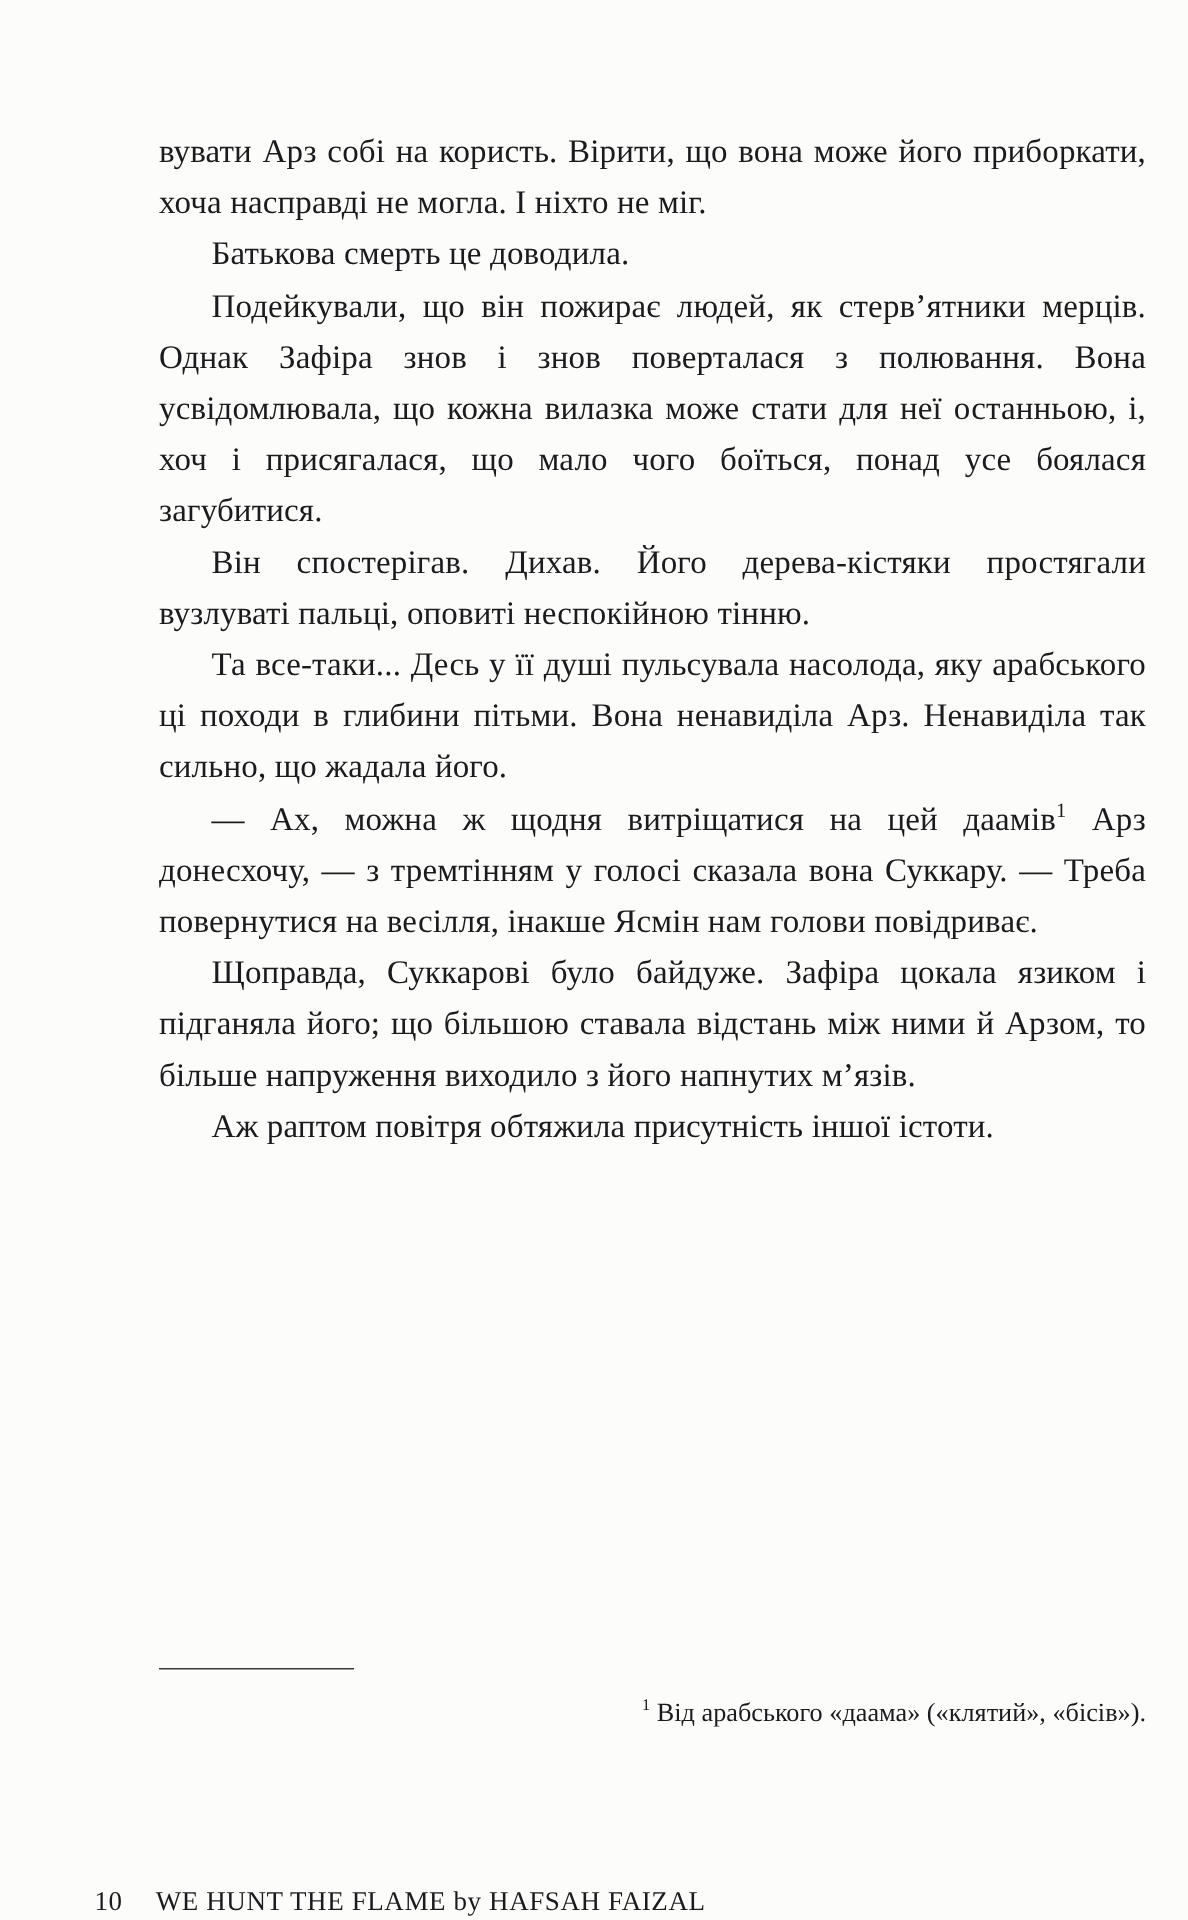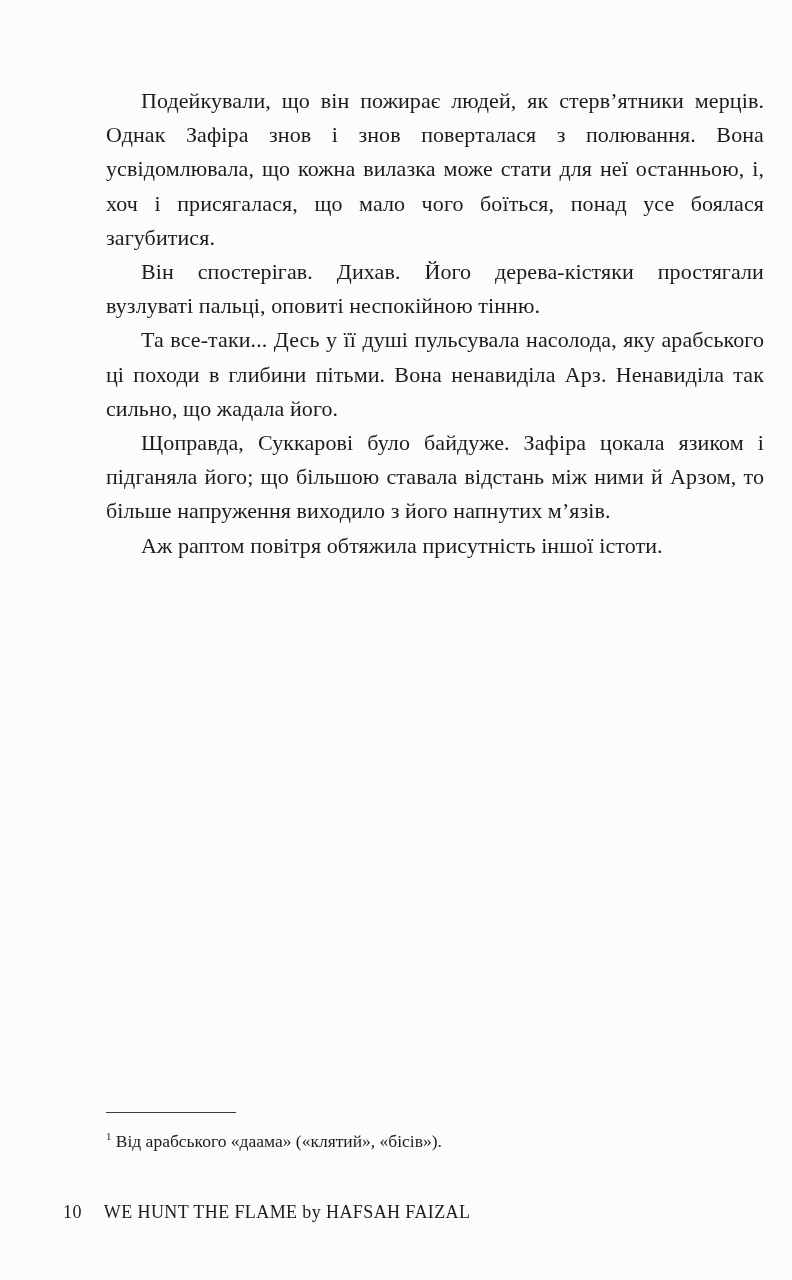--- a/index.html
+++ b/index.html
@@ -49,42 +49,45 @@
   .footnote-rule {
     width: 130px;
     height: 0;
     border-top: 1.5px solid #3a3a3c;
     margin-bottom: 16px;
   }
   .footnote {
     margin: 0;
     font-size: 17.5px;
     line-height: 24px;
-    text-align: left;
+    text-align: right;
   }
   .page-footer {
     position: absolute;
     left: 63px;
-    top: 1202px;
+    top: 1257px;
     font-size: 18px;
     letter-spacing: 0.4px;
     white-space: nowrap;
     color: #1b1b1d;
   }
   .page-number { margin-right: 22px; }
 </style>
 </head>
 <body>
 
 <article class="page">
 
   <section class="text-block" lang="uk">
+    <p class="para no-indent">вувати Арз собі на користь. Вірити, що вона може його приборкати, хоча насправді не могла. І ніхто не міг.</p>
+    <p class="para">Батькова смерть це доводила.</p>
     <p class="para">Подейкували, що він пожирає людей, як стерв’ятники мерців. Однак Зафіра знов і знов поверталася з полювання. Вона усвідомлювала, що кожна вилазка може стати для неї останньою, і, хоч і присягалася, що мало чого боїться, понад усе боялася загубитися.</p>
     <p class="para">Він спостерігав. Дихав. Його дерева-кістяки простягали вузлуваті пальці, оповиті неспокійною тінню.</p>
     <p class="para">Та все-таки... Десь у її душі пульсувала насолода, яку арабського ці походи в глибини пітьми. Вона ненавиділа Арз. Ненавиділа так сильно, що жадала його.</p>
+    <p class="para"><span>— Ах, можна ж щодня витріщатися на цей даамів</span><sup class="fn-ref">1</sup><span> Арз донесхочу, — з тремтінням у голосі сказала вона Суккару. — Треба повернутися на весілля, інакше Ясмін нам голови повідриває.</span></p>
     <p class="para">Щоправда, Суккарові було байдуже. Зафіра цокала язиком і підганяла його; що більшою ставала відстань між ними й Арзом, то більше напруження виходило з його напнутих м’язів.</p>
     <p class="para">Аж раптом повітря обтяжила присутність іншої істоти.</p>
   </section>
 
   <section class="footnote-area">
     <div class="footnote-rule"></div>
     <p class="footnote"><sup class="fn-marker">1</sup> <span>Від арабського «даама» («клятий», «бісів»).</span></p>
   </section>
 
   <footer class="page-footer">

